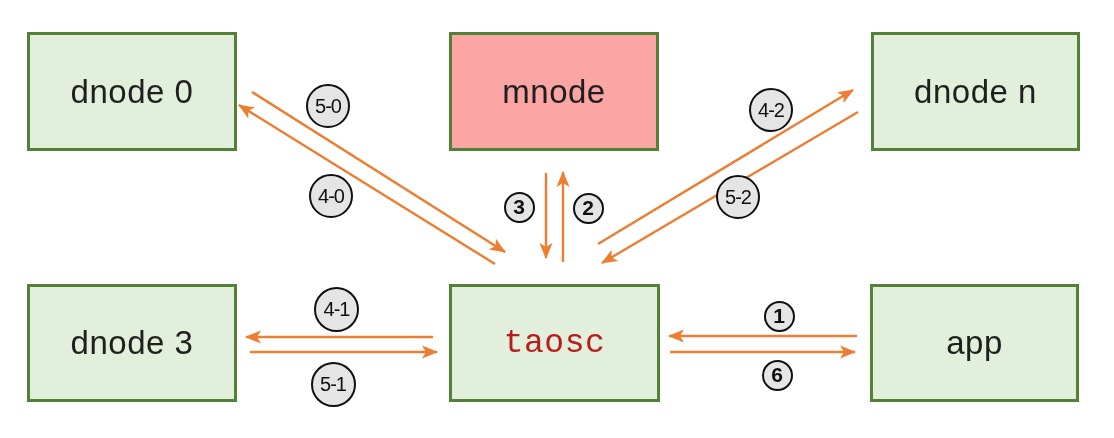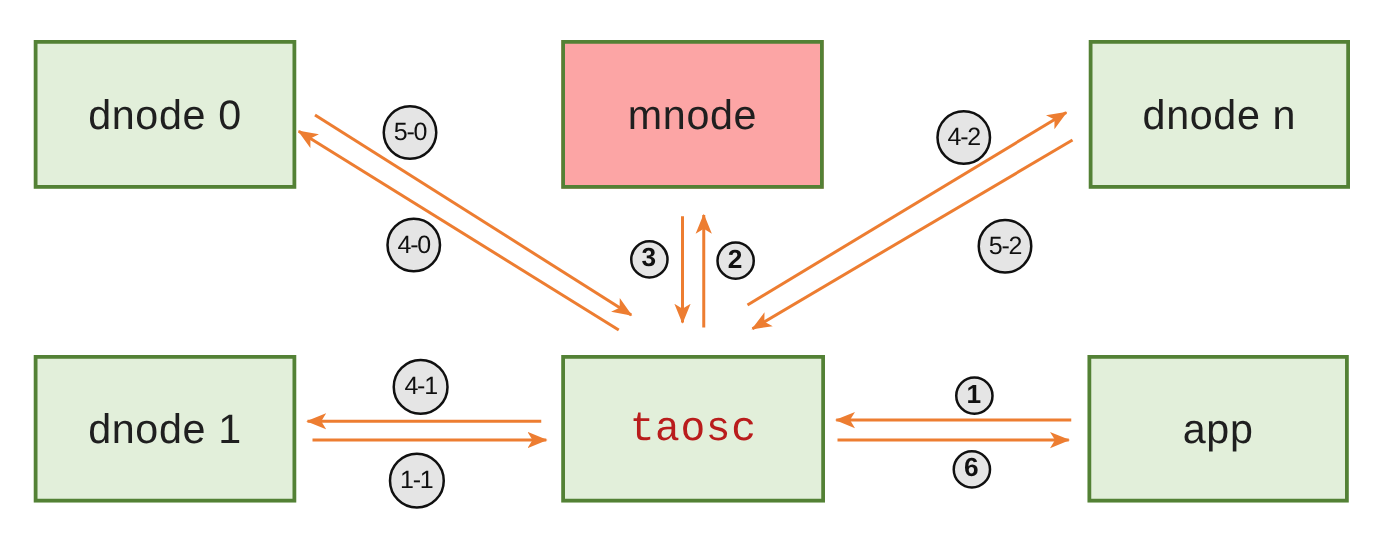--- a/index.html
+++ b/index.html
@@ -82,34 +82,34 @@
       <div class="node" style="left: 27px; top: 32px; width: 210px; height: 119px; background: rgb(226, 239, 218); border-color: rgb(83, 129, 53);">
         <span class="node-label" style="color: rgb(31, 31, 31);">dnode 0</span>
       </div>
       <div class="node" style="left: 449px; top: 32px; width: 210px; height: 119px; background: #fca5a5; border-color: rgb(83, 129, 53);">
         <span class="node-label" style="color: rgb(31, 31, 31);">mnode</span>
       </div>
       <div class="node" style="left: 871px; top: 32px; width: 209px; height: 119px; background: rgb(226, 239, 218); border-color: rgb(83, 129, 53);">
         <span class="node-label" style="color: rgb(31, 31, 31);">dnode n</span>
       </div>
       <div class="node" style="left: 27px; top: 284px; width: 210px; height: 118px; background: rgb(226, 239, 218); border-color: rgb(83, 129, 53);">
-        <span class="node-label" style="color: rgb(31, 31, 31);">dnode 1</span>
+        <span class="node-label" style="color: rgb(31, 31, 31);">dnode 3</span>
       </div>
       <div class="node" style="left: 449px; top: 284px; width: 211px; height: 118px; background: rgb(226, 239, 218); border-color: rgb(83, 129, 53);">
         <span class="node-label" style="color: #b91c1c; font-family: Liberation Mono, monospace;">taosc</span>
       </div>
       <div class="node" style="left: 870px; top: 284px; width: 209px; height: 118px; background: rgb(226, 239, 218); border-color: rgb(83, 129, 53);">
         <span class="node-label" style="color: rgb(31, 31, 31);">app</span>
       </div>
     </div>
   <div id="label-layer">
       <div class="step-label circled-text" style="left: 306px; top: 84px; width: 44px; height: 44px; border-color: rgb(16, 16, 16); color: rgb(16, 16, 16);">5-0</div>
       <div class="step-label circled-text" style="left: 309px; top: 174px; width: 44px; height: 44px; border-color: rgb(16, 16, 16); color: rgb(16, 16, 16);">4-0</div>
       <div class="step-label circled-digit" style="left: 503.5px; top: 191.5px; width: 31px; height: 31px; border-color: rgb(16, 16, 16); color: rgb(16, 16, 16);">3</div>
       <div class="step-label circled-digit" style="left: 572.5px; top: 192.5px; width: 31px; height: 31px; border-color: rgb(16, 16, 16); color: rgb(16, 16, 16);">2</div>
       <div class="step-label circled-text" style="left: 749px; top: 88px; width: 44px; height: 44px; border-color: rgb(16, 16, 16); color: rgb(16, 16, 16);">4-2</div>
-      <div class="step-label circled-text" style="left: 782px; top: 175px; width: 44px; height: 44px; border-color: rgb(16, 16, 16); color: rgb(16, 16, 16); text-align: center;">5-2</div>
+      <div class="step-label circled-text" style="left: 716px; top: 175px; width: 44px; height: 44px; border-color: rgb(16, 16, 16); color: rgb(16, 16, 16); text-align: center;">5-2</div>
       <div class="step-label circled-text" style="left: 314px; top: 286.5px; width: 45px; height: 45px; border-color: rgb(16, 16, 16); color: rgb(16, 16, 16);">4-1</div>
-      <div class="step-label circled-text" style="left: 310.5px; top: 361.5px; width: 45px; height: 45px; border-color: rgb(16, 16, 16); color: rgb(16, 16, 16);">1-1</div>
+      <div class="step-label circled-text" style="left: 310.5px; top: 361.5px; width: 45px; height: 45px; border-color: rgb(16, 16, 16); color: rgb(16, 16, 16);">5-1</div>
       <div class="step-label circled-digit" style="left: 763.5px; top: 300.5px; width: 31px; height: 31px; border-color: rgb(16, 16, 16); color: rgb(16, 16, 16);">1</div>
       <div class="step-label circled-digit" style="left: 761.5px; top: 359.5px; width: 31px; height: 31px; border-color: rgb(16, 16, 16); color: rgb(16, 16, 16);">6</div>
     </div>
 </div>
 
 </body></html>

